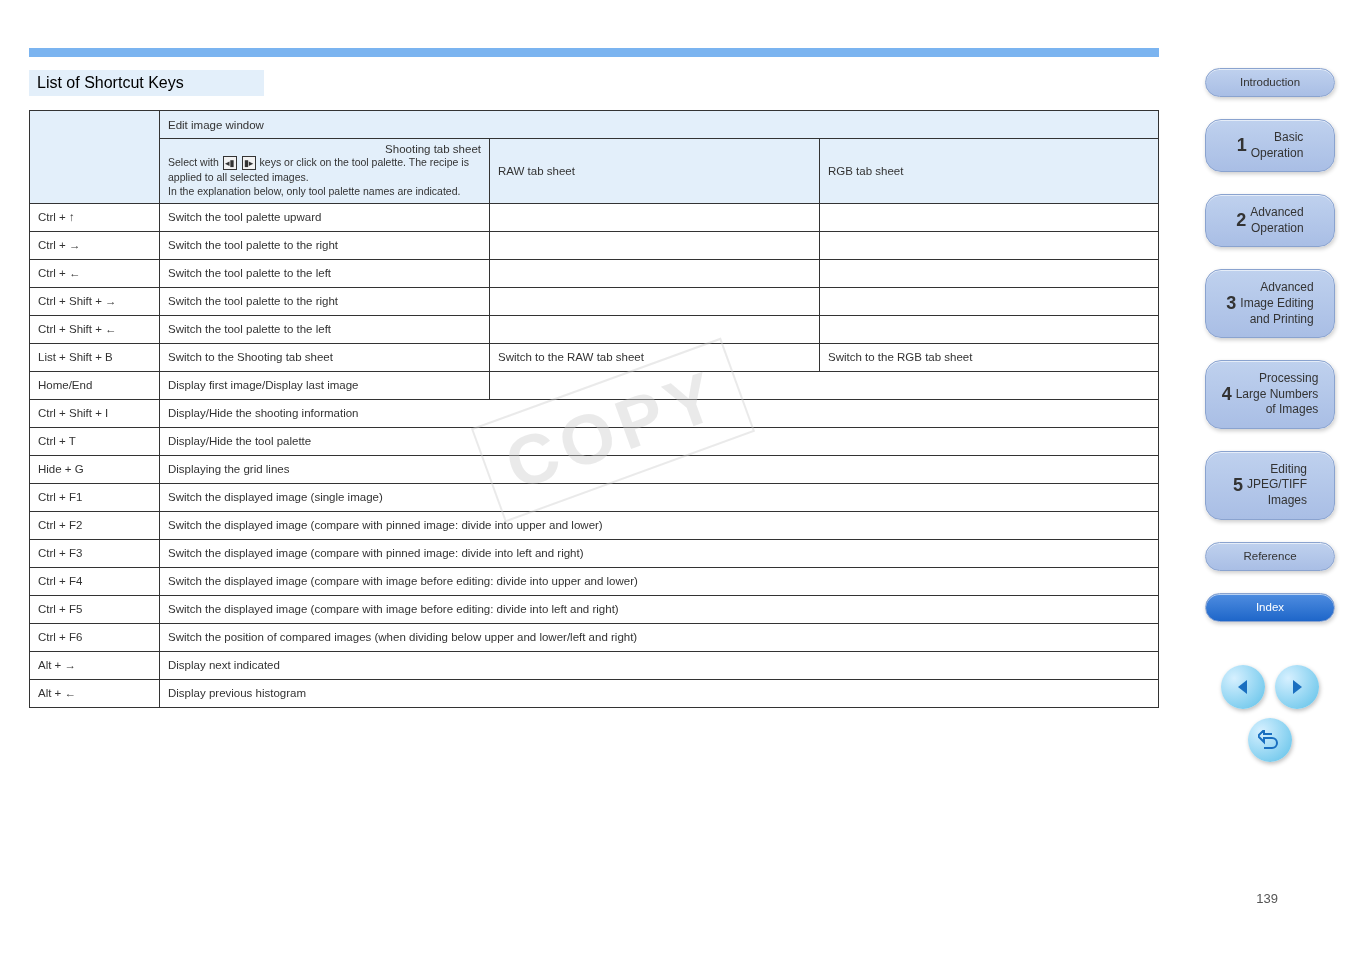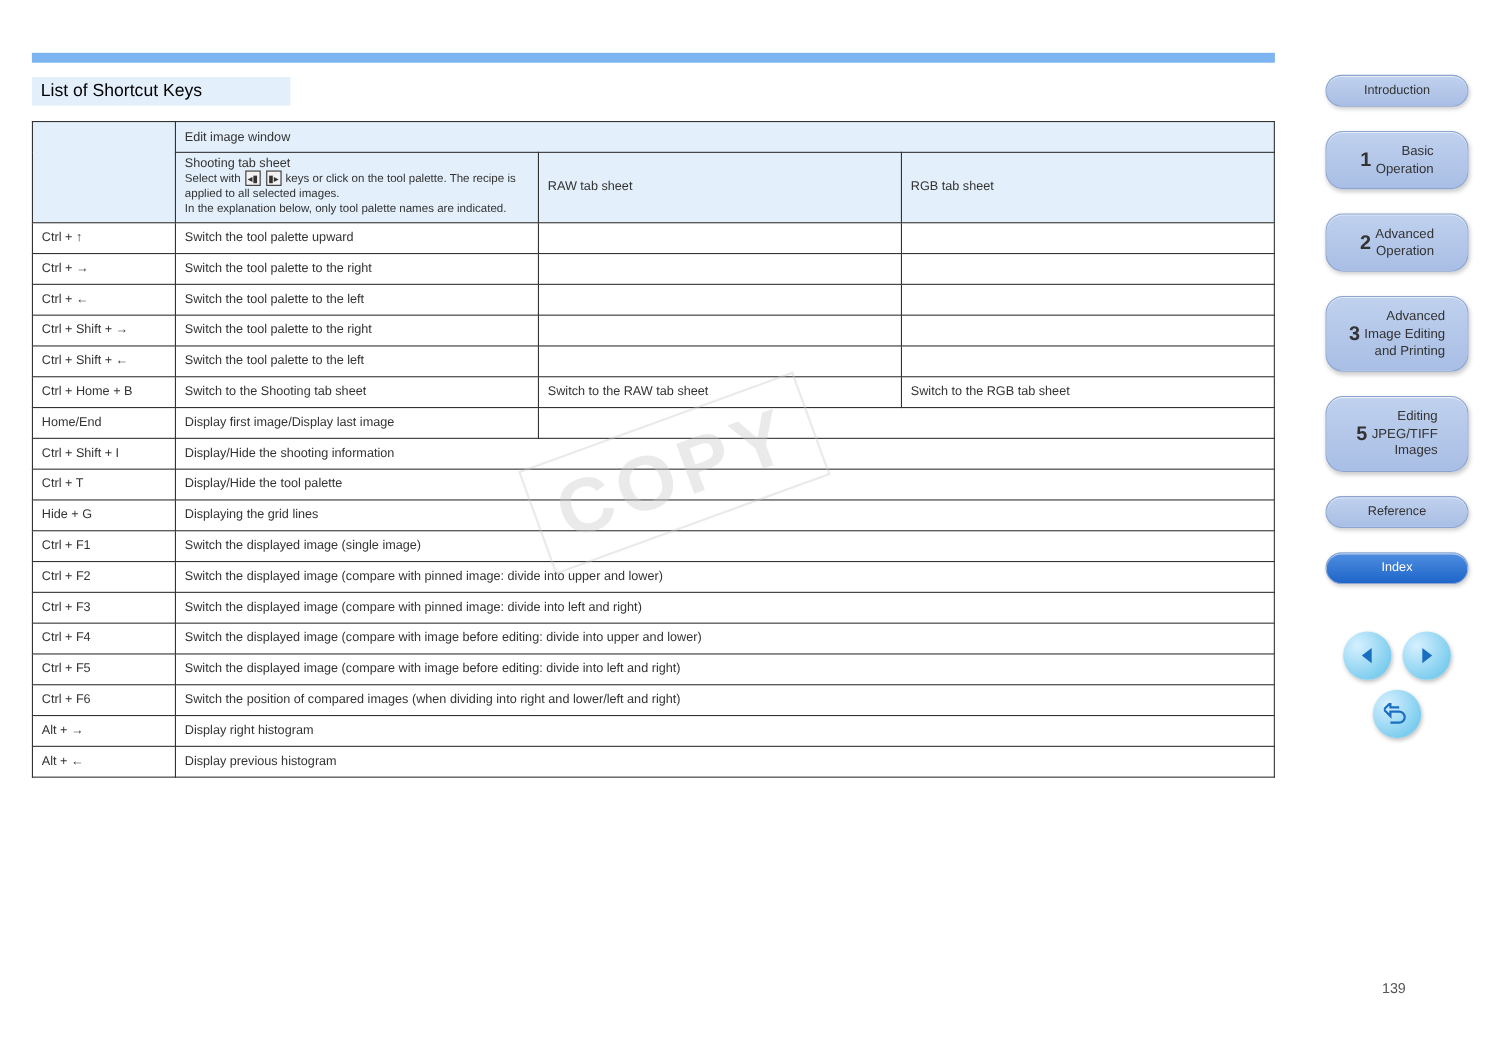--- a/index.html
+++ b/index.html
@@ -130,21 +130,21 @@
 <table class="table">
   <thead>
     <tr>
       <th class="hdr hdr-tall" rowspan="2" style="width:130px"></th>
       <th class="hdr hdr-tall ctr" colspan="3">
         <span>Edit image window</span>
       </th>
     </tr>
     <tr>
       <th class="hdr" style="width:330px; vertical-align:top;">
-        <div style="text-align:left">Shooting tab sheet</div>
+        <div style="text-align:right">Shooting tab sheet</div>
         <div class="note">
           <span>Select with</span>
           <span class="icon-box">◂▮</span>
           <span class="icon-box">▮▸</span>
           <span>keys or click on the tool palette. The recipe is applied to all selected images.</span>
         </div>
         <div class="note">In the explanation below, only tool palette names are indicated.</div>
       </th>
       <th class="hdr ctr" style="width:330px">
         <span>RAW tab sheet</span>
@@ -179,21 +179,21 @@
         <td></td>
         <td></td>
       </tr>
       <tr>
         <td>Ctrl + Shift + ←</td>
         <td>Switch the tool palette to the left</td>
         <td></td>
         <td></td>
       </tr>
       <tr>
-        <td>Ctrl + Home + B</td>
+        <td>List + Shift + B</td>
         <td>Switch to the Shooting tab sheet</td>
         <td>Switch to the RAW tab sheet</td>
         <td>Switch to the RGB tab sheet</td>
       </tr>
     </tbody>
   <tbody>
     <tr>
       <td>Home/End</td>
       <td>Display first image/Display last image</td>
       <td colspan="2"></td>
@@ -227,43 +227,44 @@
       <tr>
         <td>Ctrl + F4</td>
         <td colspan="3">Switch the displayed image (compare with image before editing: divide into upper and lower)</td>
       </tr>
       <tr>
         <td>Ctrl + F5</td>
         <td colspan="3">Switch the displayed image (compare with image before editing: divide into left and right)</td>
       </tr>
       <tr>
         <td>Ctrl + F6</td>
-        <td colspan="3">Switch the position of compared images (when dividing into right and lower/left and right)</td>
+        <td colspan="3">Switch the position of compared images (when dividing below upper and lower/left and right)</td>
       </tr>
       <tr>
         <td>Alt + →</td>
-        <td colspan="3">Display right histogram</td>
+        <td colspan="3">Display next indicated</td>
       </tr>
       <tr>
         <td>Alt + ←</td>
         <td colspan="3">Display previous histogram</td>
       </tr>
     </tbody>
 </table>
 
 <div class="watermark">
   <span>COPY</span>
 </div>
 
 <div class="sidebar">
   <div id="navwrap">
       <div class="navbtn"><span>Introduction</span></div>
       <div class="navbtn tall"><span class="chap">1</span><span class="lbl">Basic<br>Operation</span></div>
       <div class="navbtn tall"><span class="chap">2</span><span class="lbl">Advanced<br>Operation</span></div>
       <div class="navbtn tall"><span class="chap">3</span><span class="lbl">Advanced<br>Image Editing<br>and Printing</span></div>
+      <div class="navbtn tall"><span class="chap">4</span><span class="lbl">Processing<br>Large Numbers<br>of Images</span></div>
       <div class="navbtn tall"><span class="chap">5</span><span class="lbl">Editing<br>JPEG/TIFF<br>Images</span></div>
       <div class="navbtn"><span>Reference</span></div>
       <div class="navbtn active"><span>Index</span></div>
     </div>
   <div class="pager">
     <div class="circle">
       <svg width="20" height="20" viewBox="0 0 20 20">
           <polygon points="14,3 5,10 14,17" fill="#1a6fc0"></polygon>
         </svg>
     </div>

